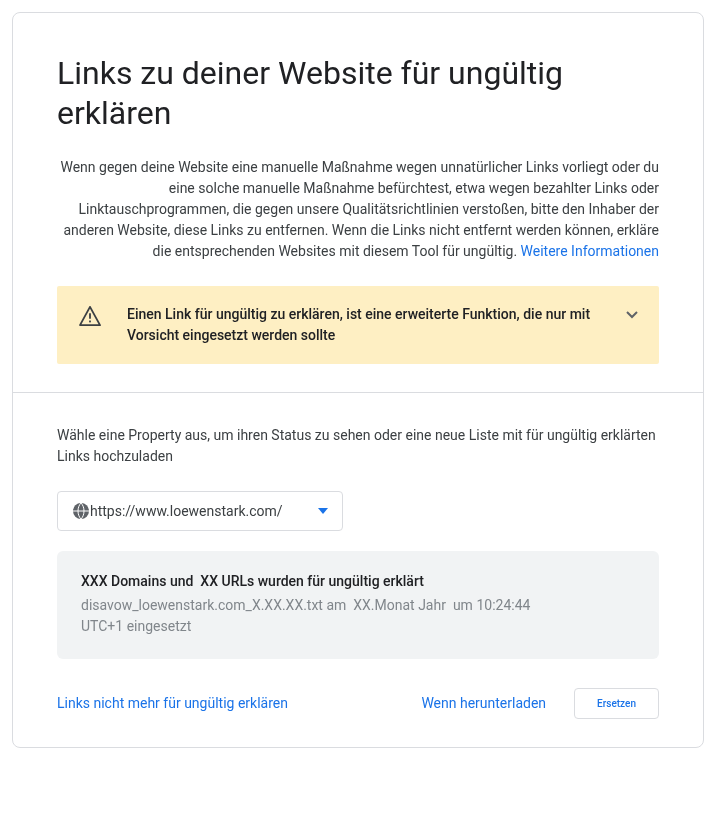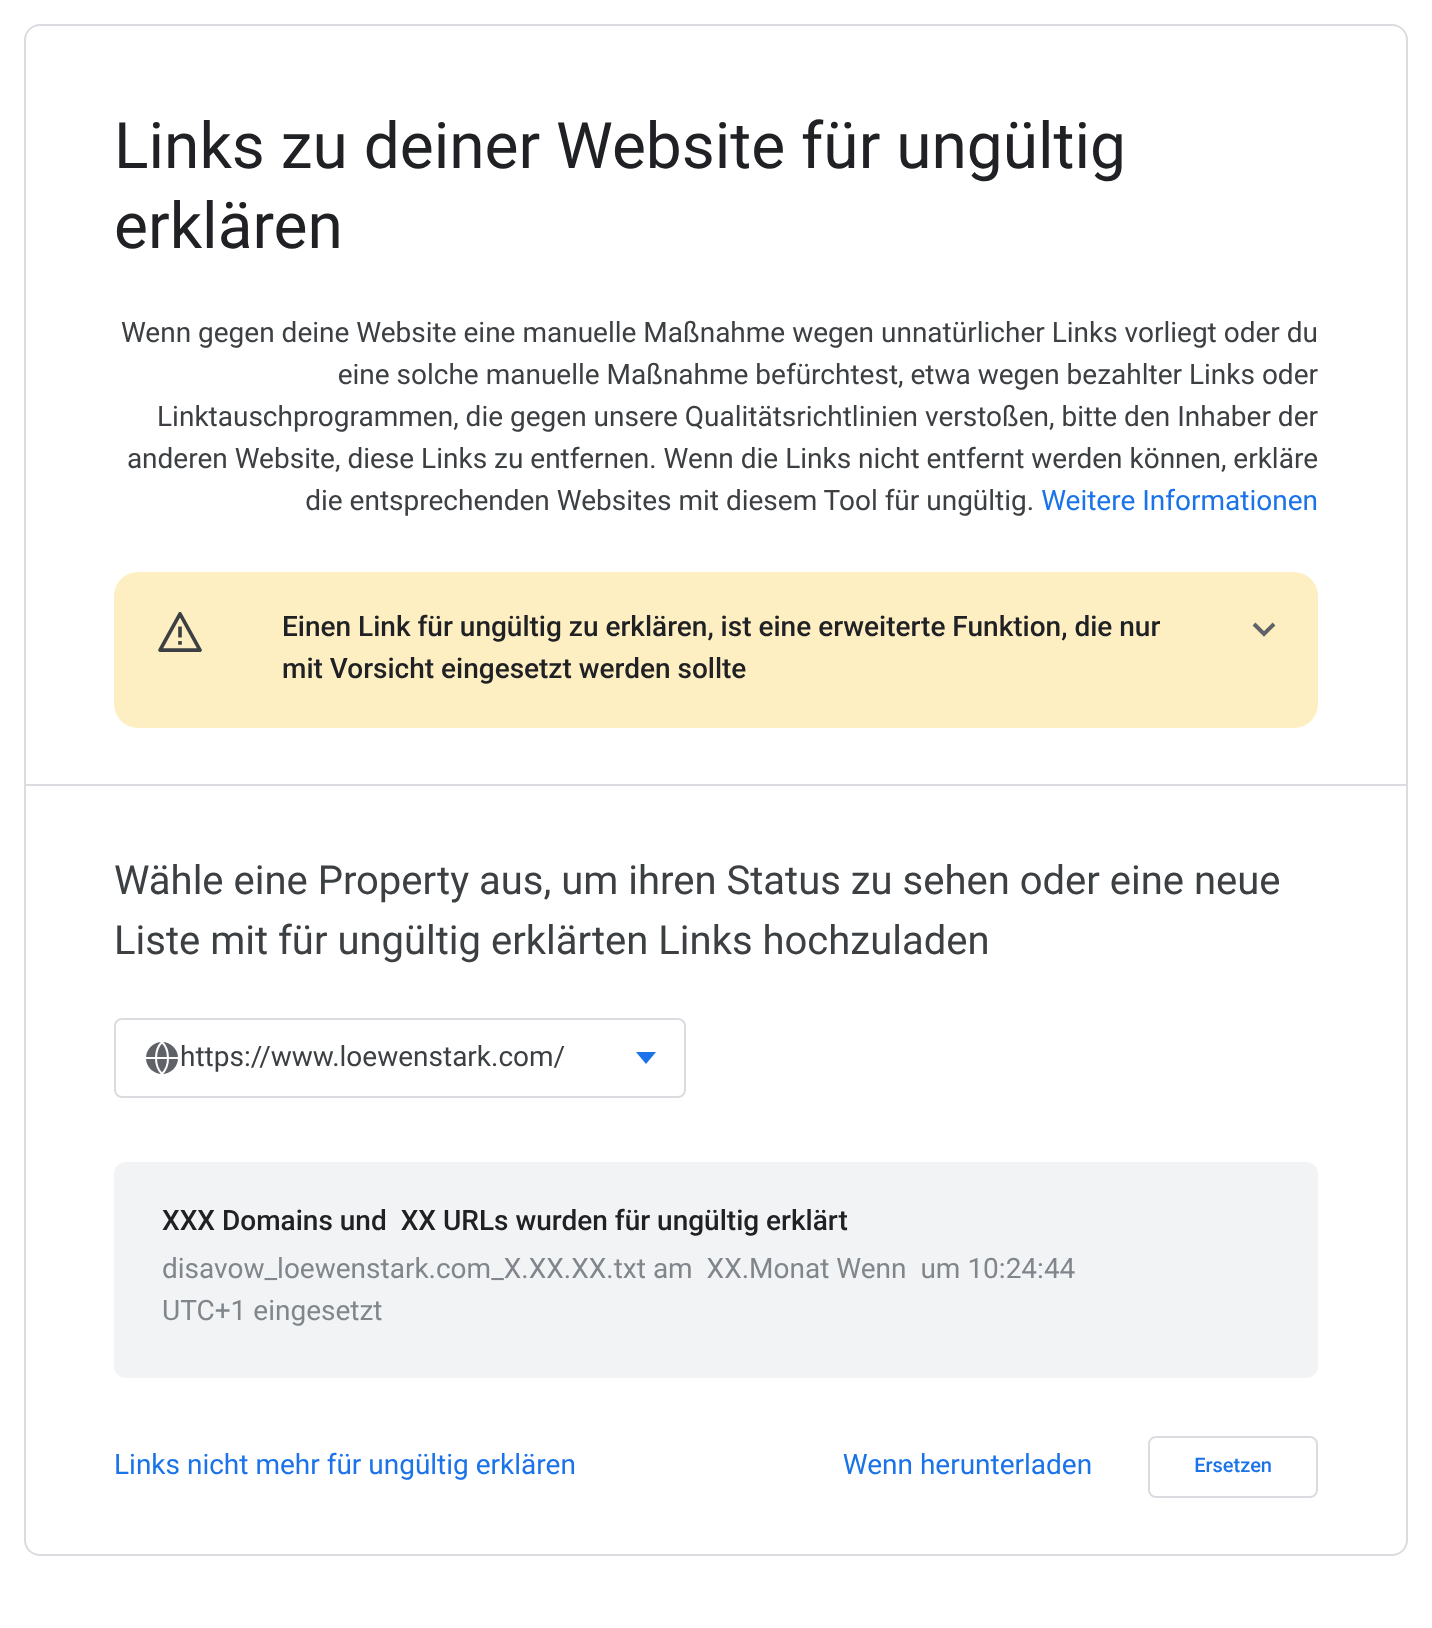--- a/index.html
+++ b/index.html
@@ -2,32 +2,32 @@
 <html><head>
   <meta charset="utf-8">
   <style>
     * { margin: 0; padding: 0; box-sizing: border-box; }
     body { font-family: 'Google Sans', Roboto, Arial, sans-serif; background: #fff; padding: 12px; }
     .card { border: 1px solid #dadce0; border-radius: 8px; width: 692px; overflow: hidden; }
     .section-top { padding: 40px 44px 28px 44px; }
     h1 { font-size: 32px; font-weight: 400; color: #202124; line-height: 1.25; margin-bottom: 24px; }
     .description { font-size: 14px; color: #3c4043; line-height: 1.5; text-align: right; }
     .description .link { color: #1a73e8; text-decoration: none; cursor: pointer; }
-    .alert { background: #feefc3; border-radius: 12px; margin-top: 24px; padding: 18px 20px 18px 22px; display: flex; align-items: flex-start; gap: 40px; }
+    .alert { background: #feefc3; border-radius: 2px; margin-top: 24px; padding: 18px 20px 18px 22px; display: flex; align-items: flex-start; gap: 26px; }
     .alert-text { flex: 1; font-size: 14px; color: #202124; font-weight: 500; line-height: 1.5; }
     .alert svg.warn { flex-shrink: 0; margin-top: 2px; }
     .alert svg.chev { flex-shrink: 0; margin-top: 4px; cursor: pointer; }
     .divider { border-top: 1px solid #dadce0; }
     .section-bottom { padding: 32px 44px 28px 44px; }
-    .instruction { font-size: 20px; color: #3c4043; line-height: 1.5; margin-bottom: 24px; }
+    .instruction { font-size: 14px; color: #3c4043; line-height: 1.5; margin-bottom: 24px; }
     .select-box { border: 1px solid #dadce0; border-radius: 4px; padding: 10px 14px; display: inline-flex; align-items: center; cursor: pointer; width: 286px; }
     .select-box .globe { flex-shrink: 0; }
     .select-box .url { font-size: 14px; color: #3c4043; flex: 1; }
     .select-box .arrow { color: #1a73e8; }
-    .status-box { background: #f1f3f4; border-radius: 6px; padding: 22px 24px; margin-top: 32px; }
+    .status-box { background: #f1f3f4; border-radius: 6px; padding: 22px 24px; margin-top: 20px; }
     .status-title { font-size: 14px; color: #202124; font-weight: 500; margin-bottom: 6px; }
     .status-detail { font-size: 14px; color: #80868b; line-height: 1.5; }
     .actions { display: flex; align-items: center; gap: 28px; margin-top: 28px; }
     .text-btn { color: #1a73e8; font-size: 14px; font-weight: 400; cursor: pointer; background: none; border: none; padding: 8px 0; font-family: inherit; }
     .spacer { flex: 1; }
     .outline-btn { color: #1a73e8; font-size: 10px; font-weight: 500; cursor: pointer; background: #fff; border: 1px solid #dadce0; border-radius: 4px; padding: 9px 22px; font-family: inherit; }
   </style>
 </head>
 <body>
 
@@ -64,21 +64,21 @@
       <svg class="arrow" width="10" height="6" viewBox="0 0 10 6">
           <path d="M0 0 L5 6 L10 0 Z" fill="#1a73e8"></path>
         </svg>
     </div>
 
     <div class="status-box">
       <div class="status-title">
         <span>XXX</span>&nbsp;<span>Domains und</span>&nbsp;&nbsp;<span>XX</span>&nbsp;<span>URLs wurden für ungültig erklärt</span>
       </div>
       <div class="status-detail">
-        <span>disavow_loewenstark.com_X.XX.XX.txt</span>&nbsp;<span>am</span>&nbsp;&nbsp;<span>XX.Monat Wenn</span>&nbsp;&nbsp;<span>um</span>&nbsp;<span>10:24:44 UTC+1</span>&nbsp;<span>eingesetzt</span>
+        <span>disavow_loewenstark.com_X.XX.XX.txt</span>&nbsp;<span>am</span>&nbsp;&nbsp;<span>XX.Monat Jahr</span>&nbsp;&nbsp;<span>um</span>&nbsp;<span>10:24:44 UTC+1</span>&nbsp;<span>eingesetzt</span>
       </div>
     </div>
 
     <div class="actions">
       <button class="text-btn">Links nicht mehr für ungültig erklären</button>
       <div class="spacer"></div>
       <button class="text-btn">Wenn herunterladen</button>
       <button class="outline-btn">Ersetzen</button>
     </div>
   </div>

